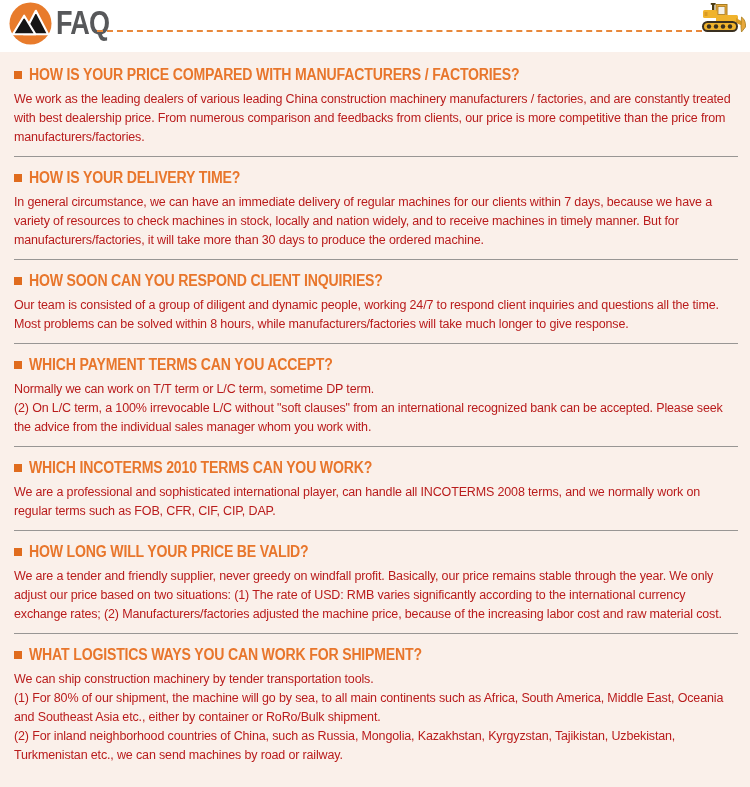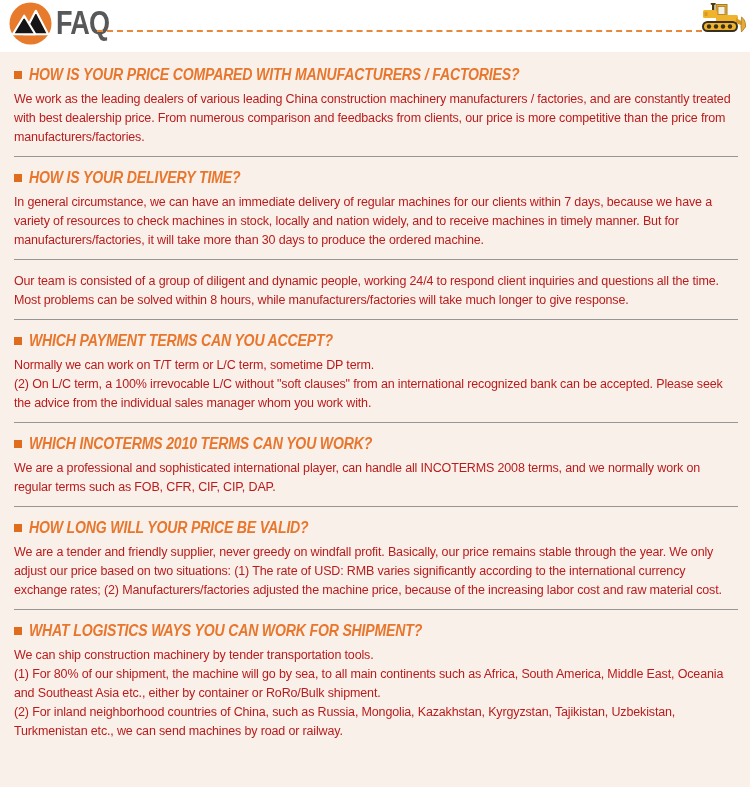--- a/index.html
+++ b/index.html
@@ -66,21 +66,20 @@
   .faq-section.last {
     border-bottom: none;
     margin-bottom: 0;
   }
   .faq-q {
     display: flex;
     align-items: center;
     margin: 0 0 6px 0;
     line-height: 18px;
     white-space: nowrap;
-    font-style: italic;
   }
   .bullet {
     width: 8px;
     height: 8px;
     background: #e06c1e;
     margin-right: 7px;
     flex: 0 0 auto;
   }
   .q-text {
     display: inline-block;
@@ -153,22 +152,26 @@
     <h2 class="faq-q">
       <span class="bullet"></span>
       <span class="q-text">HOW IS YOUR DELIVERY TIME?</span>
     </h2>
     <div class="faq-a">
       <p>In general circumstance, we can have an immediate delivery of regular machines for our clients within 7 days, because we have a variety of resources to check machines in stock, locally and nation widely, and to receive machines in timely manner. But for manufacturers/factories, it will take more than 30 days to produce the ordered machine.</p>
     </div>
   </section>
 
   <section class="faq-section">
-    <div class="faq-a">
-      <p>Our team is consisted of a group of diligent and dynamic people, working 24/4 to respond client inquiries and questions all the time. Most problems can be solved within 8 hours, while manufacturers/factories will take much longer to give response.</p>
+    <h2 class="faq-q">
+      <span class="bullet"></span>
+      <span class="q-text">HOW SOON CAN YOU RESPOND CLIENT INQUIRIES?</span>
+    </h2>
+    <div class="faq-a">
+      <p>Our team is consisted of a group of diligent and dynamic people, working 24/7 to respond client inquiries and questions all the time. Most problems can be solved within 8 hours, while manufacturers/factories will take much longer to give response.</p>
     </div>
   </section>
 
   <section class="faq-section">
     <h2 class="faq-q">
       <span class="bullet"></span>
       <span class="q-text">WHICH PAYMENT TERMS CAN YOU ACCEPT?</span>
     </h2>
     <div class="faq-a">
       <p>Normally we can work on T/T term or L/C term, sometime DP term.</p>

